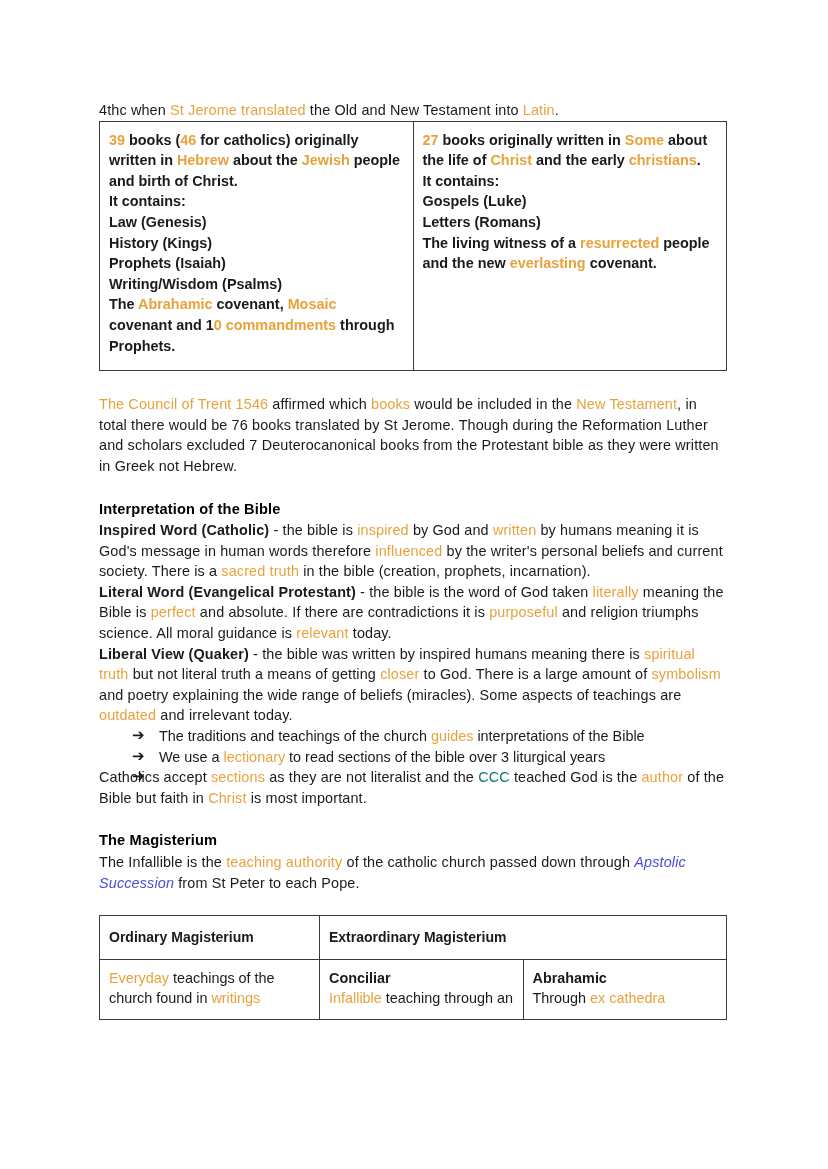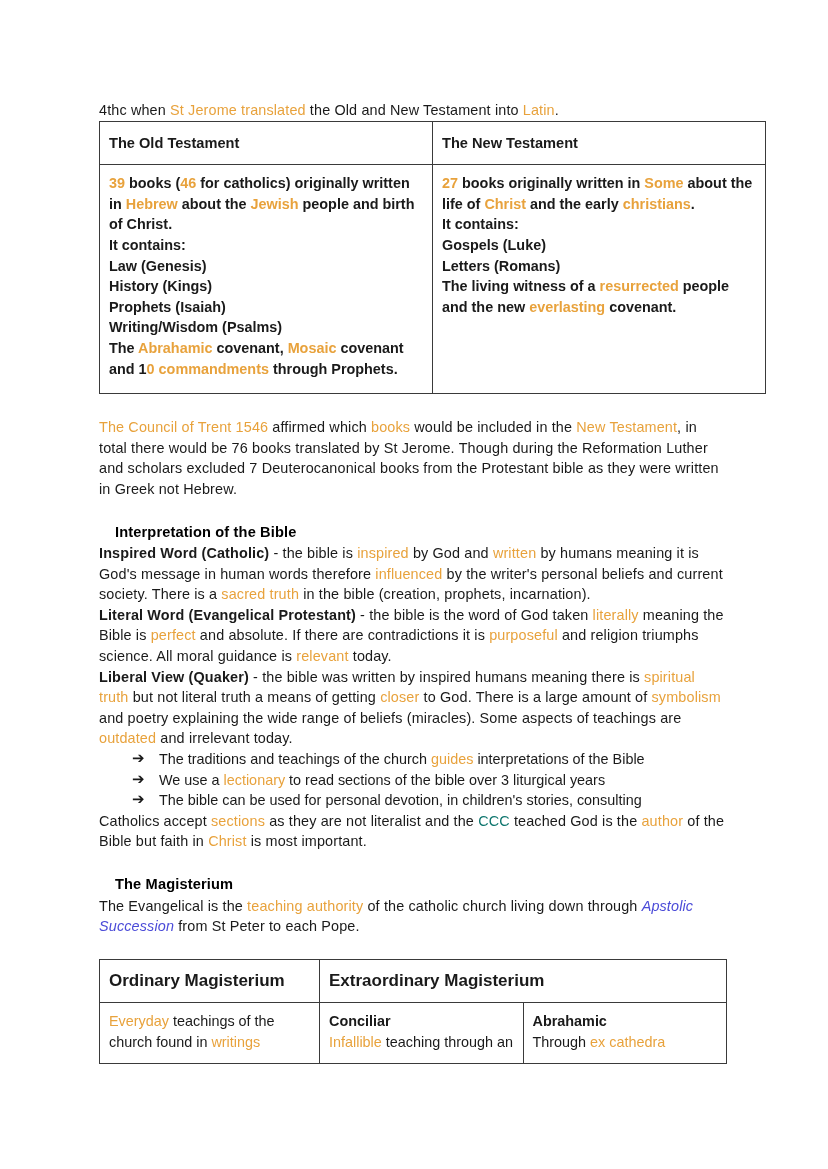--- a/index.html
+++ b/index.html
@@ -33,21 +33,21 @@
     margin: 0;
     color: #1a1a1a;
     letter-spacing: 0.01em;
   }
   .intro-line {
     margin-bottom: 22px;
   }
   h2.section-heading {
     font-size: 14.6px;
     font-weight: bold;
-    margin: 0 0 1px 16px;
+    margin: 0 0 1px 0;
     line-height: 20.6px;
     color: #000;
     letter-spacing: 0.01em;
   }
 
   
   table.notes-table {
     border-collapse: collapse;
     width: 628px;
     table-layout: fixed;
@@ -105,40 +105,36 @@
   table.mag-table th, table.mag-table td {
     border: 1.3px solid #3a3a3a;
     vertical-align: top;
     text-align: left;
     font-size: 14.4px;
     line-height: 20.6px;
     padding: 8px 9px 10px 9px;
   }
   table.mag-table th {
     font-weight: bold;
-    font-size: 17px;
+    font-size: 14px;
     padding-top: 11px;
     padding-bottom: 11px;
   }
   .mag-sub-title { font-weight: bold; display: block; }
 </style>
 </head>
 <body>
 
 <div class="page">
 
   <p class="body-text intro-line"><span>4thc when </span><span class="hl">St Jerome translated</span><span> the Old and New Testament into </span><span class="hl">Latin</span><span>.</span></p>
 
   <div class="table-wrap-1">
     <table class="notes-table">
       <tbody>
-          <tr>
-        <th style="width:314px">The Old Testament</th>
-        <th style="width:314px">The New Testament</th>
-      </tr>
       <tr>
         <td class="cell-body">
           <span class="cell-body-line"><span class="hl">39</span><span> books (</span><span class="hl">46</span><span> for catholics) originally written in </span><span class="hl">Hebrew</span><span> about the </span><span class="hl">Jewish</span><span> people and birth of Christ.</span></span>
           <span class="cell-body-line">It contains:</span>
           <span class="cell-body-line">Law (Genesis)</span>
           <span class="cell-body-line">History (Kings)</span>
           <span class="cell-body-line">Prophets (Isaiah)</span>
           <span class="cell-body-line">Writing/Wisdom (Psalms)</span>
           <span class="cell-body-line"><span>The </span><span class="hl">Abrahamic</span><span> covenant, </span><span class="hl">Mosaic</span><span> covenant and 1</span><span class="hl">0 commandments</span><span> through Prophets.</span></span>
         </td>
@@ -163,30 +159,30 @@
   <p class="body-text"><span class="b">Inspired Word (Catholic)</span><span> - the bible is </span><span class="hl">inspired</span><span> by God and </span><span class="hl">written</span><span> by humans meaning it is God's message in human words therefore </span><span class="hl">influenced</span><span> by the writer's personal beliefs and current society. There is a </span><span class="hl">sacred truth</span><span> in the bible (creation, prophets, incarnation).</span></p>
 
   <p class="body-text"><span class="b">Literal Word (Evangelical Protestant)</span><span> - the bible is the word of God taken </span><span class="hl">literally</span><span> meaning the Bible is </span><span class="hl">perfect</span><span> and absolute. If there are contradictions it is </span><span class="hl">purposeful</span><span> and religion triumphs science. All moral guidance is </span><span class="hl">relevant</span><span> today.</span></p>
 
   <p class="body-text"><span class="b">Liberal View (Quaker)</span><span> - the bible was written by inspired humans meaning there is </span><span class="hl">spiritual truth</span><span> but not literal truth a means of getting </span><span class="hl">closer</span><span> to God. There is a large amount of </span><span class="hl">symbolism</span><span> and poetry explaining the wide range of beliefs (miracles). Some aspects of teachings are </span><span class="hl">outdated</span><span> and irrelevant today.</span></p>
 
 
   <ul class="arrow-list">
     <li><span class="arrow-glyph">➔</span><span>The traditions and teachings of the church </span><span class="hl">guides</span><span> interpretations of the Bible</span></li>
     <li><span class="arrow-glyph">➔</span><span>We use a </span><span class="hl">lectionary</span><span> to read sections of the bible over 3 liturgical years</span></li>
-    <li><span class="arrow-glyph">➔</span><span>The bible can be used for personal devotion, in children's stories, consulting</span></li>
+    <li><span class="arrow-glyph">➔</span></li>
   </ul>
 
   <p class="body-text"><span>Catholics accept </span><span class="hl">sections</span><span> as they are not literalist and the </span><span class="blue">CCC</span><span> teached God is the </span><span class="hl">author</span><span> of the Bible but faith in </span><span class="hl">Christ</span><span> is most important.</span></p>
 
   <div class="gap-lg"></div>
 
   <h2 class="section-heading">The Magisterium</h2>
 
-  <p class="body-text"><span>The Evangelical is the </span><span class="hl">teaching authority</span><span> of the catholic church living down through </span><span class="blue-it">Apstolic Succession</span><span> from St Peter to each Pope.</span></p>
+  <p class="body-text"><span>The Infallible is the </span><span class="hl">teaching authority</span><span> of the catholic church passed down through </span><span class="blue-it">Apstolic Succession</span><span> from St Peter to each Pope.</span></p>
 
   <div class="gap-lg"></div>
 
   <div class="mag-table-wrap">
     <table class="mag-table">
       <tbody>
           <tr>
         <th style="width:201px">Ordinary Magisterium</th>
         <th colspan="2">Extraordinary Magisterium</th>
       </tr>

